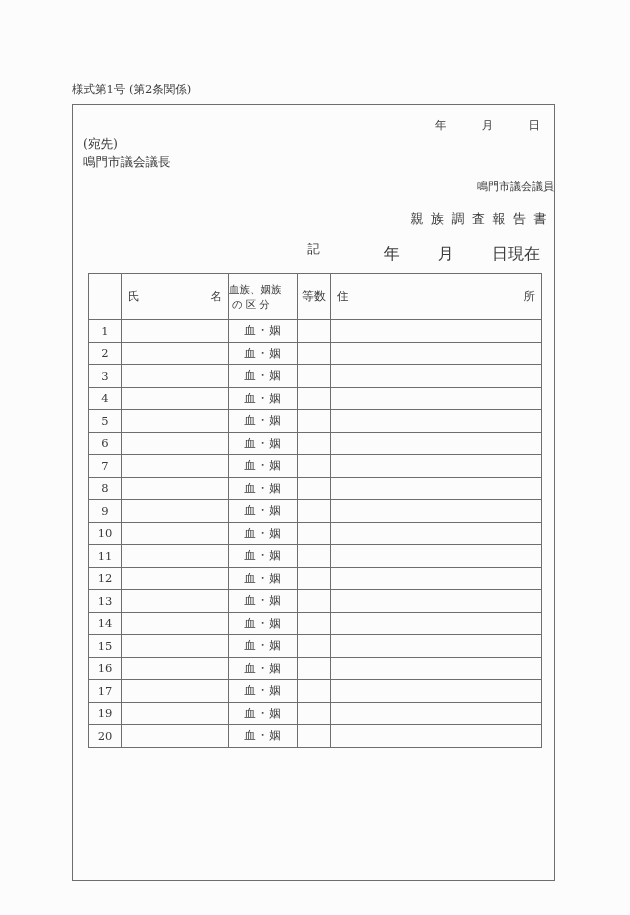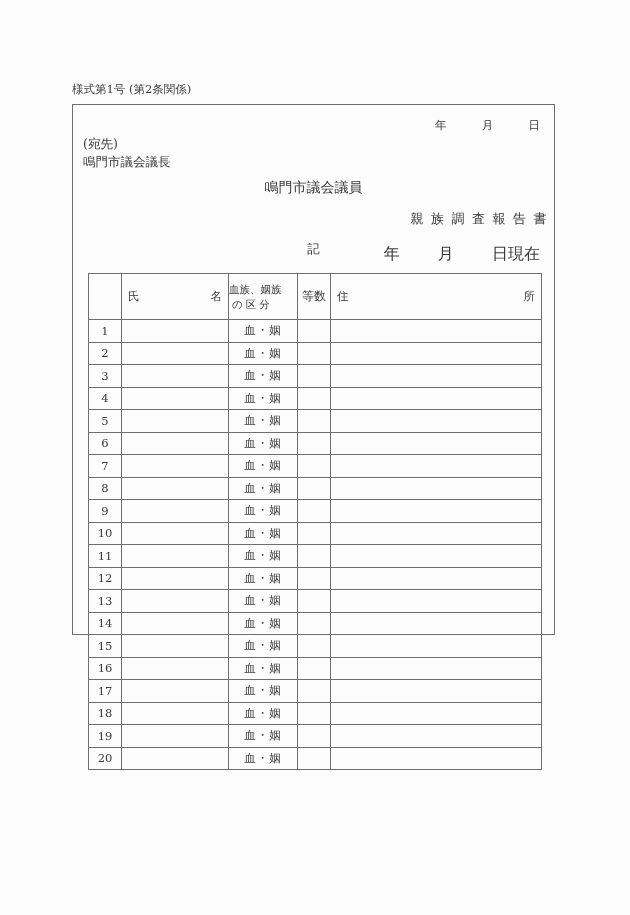--- a/index.html
+++ b/index.html
@@ -27,21 +27,21 @@
     color: #3c3c3c;
     text-align: right;
   }
 
   
   #page-frame {
     position: absolute;
     left: 72px;
     top: 104px;
     width: 483px;
-    height: 531px;
+    height: 777px;
     border: 1px solid #6e6e6e;
     box-sizing: border-box;
     background: #fcfcfc;
   }
 
   .frame-inner {
     position: relative;
     width: 100%;
     height: 100%;
   }
@@ -68,22 +68,22 @@
   }
   #addressee-label { display: block; }
   #addressee-name { display: block; }
 
   
   #title-affiliation {
     position: absolute;
     left: 0;
     right: 0;
     top: 74px;
-    text-align: center;
-    font-size: 14px;
+    text-align: right;
+    font-size: 11px;
   }
   #title-main {
     position: absolute;
     left: 0;
     right: 0;
     top: 105px;
     text-align: right;
     font-size: 13px;
     letter-spacing: 7.5px;
     text-indent: 7.5px;
@@ -351,27 +351,20 @@
             <td class="cell-address"></td>
           </tr>
           <tr>
             <td class="cell-no">17</td>
             <td class="cell-name"></td>
             <td class="cell-rel">血・姻</td>
             <td class="cell-degree"></td>
             <td class="cell-address"></td>
           </tr>
           <tr>
-            <td class="cell-no">18</td>
-            <td class="cell-name"></td>
-            <td class="cell-rel">血・姻</td>
-            <td class="cell-degree"></td>
-            <td class="cell-address"></td>
-          </tr>
-          <tr>
             <td class="cell-no">19</td>
             <td class="cell-name"></td>
             <td class="cell-rel">血・姻</td>
             <td class="cell-degree"></td>
             <td class="cell-address"></td>
           </tr>
           <tr>
             <td class="cell-no">20</td>
             <td class="cell-name"></td>
             <td class="cell-rel">血・姻</td>

